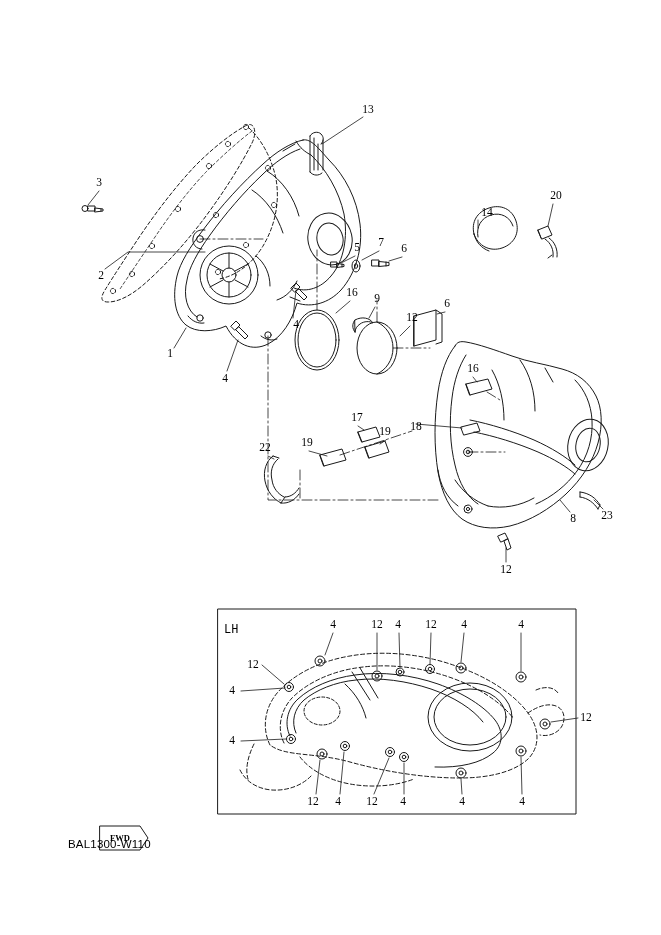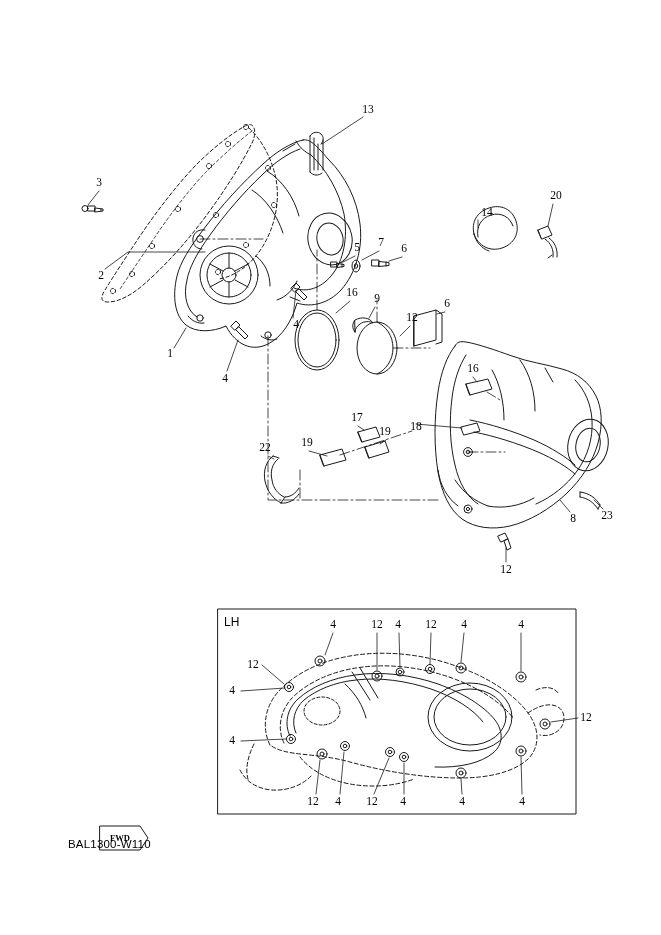--- a/index.html
+++ b/index.html
@@ -31,23 +31,24 @@
   }
   .fwdlabel {
     position:absolute;
     font-family: Liberation Serif, serif;
     font-size: 8.5px;
     font-weight: bold;
     color:#000;
   }
   .lhlabel {
     position:absolute;
-    font-family: Liberation Sans, sans-serif;
+    font-family: Liberation Mono, monospace;
     font-size: 12px;
     color:#000;
+    margin-top:8px;
   }
 </style>
 </head>
 <body>
 
 <div id="stage">
 
   <svg class="diagram" viewBox="0 0 661 935" fill="none" stroke="#1a1a1a" stroke-width="1" stroke-linejoin="round" stroke-linecap="round">
 
     <g>

